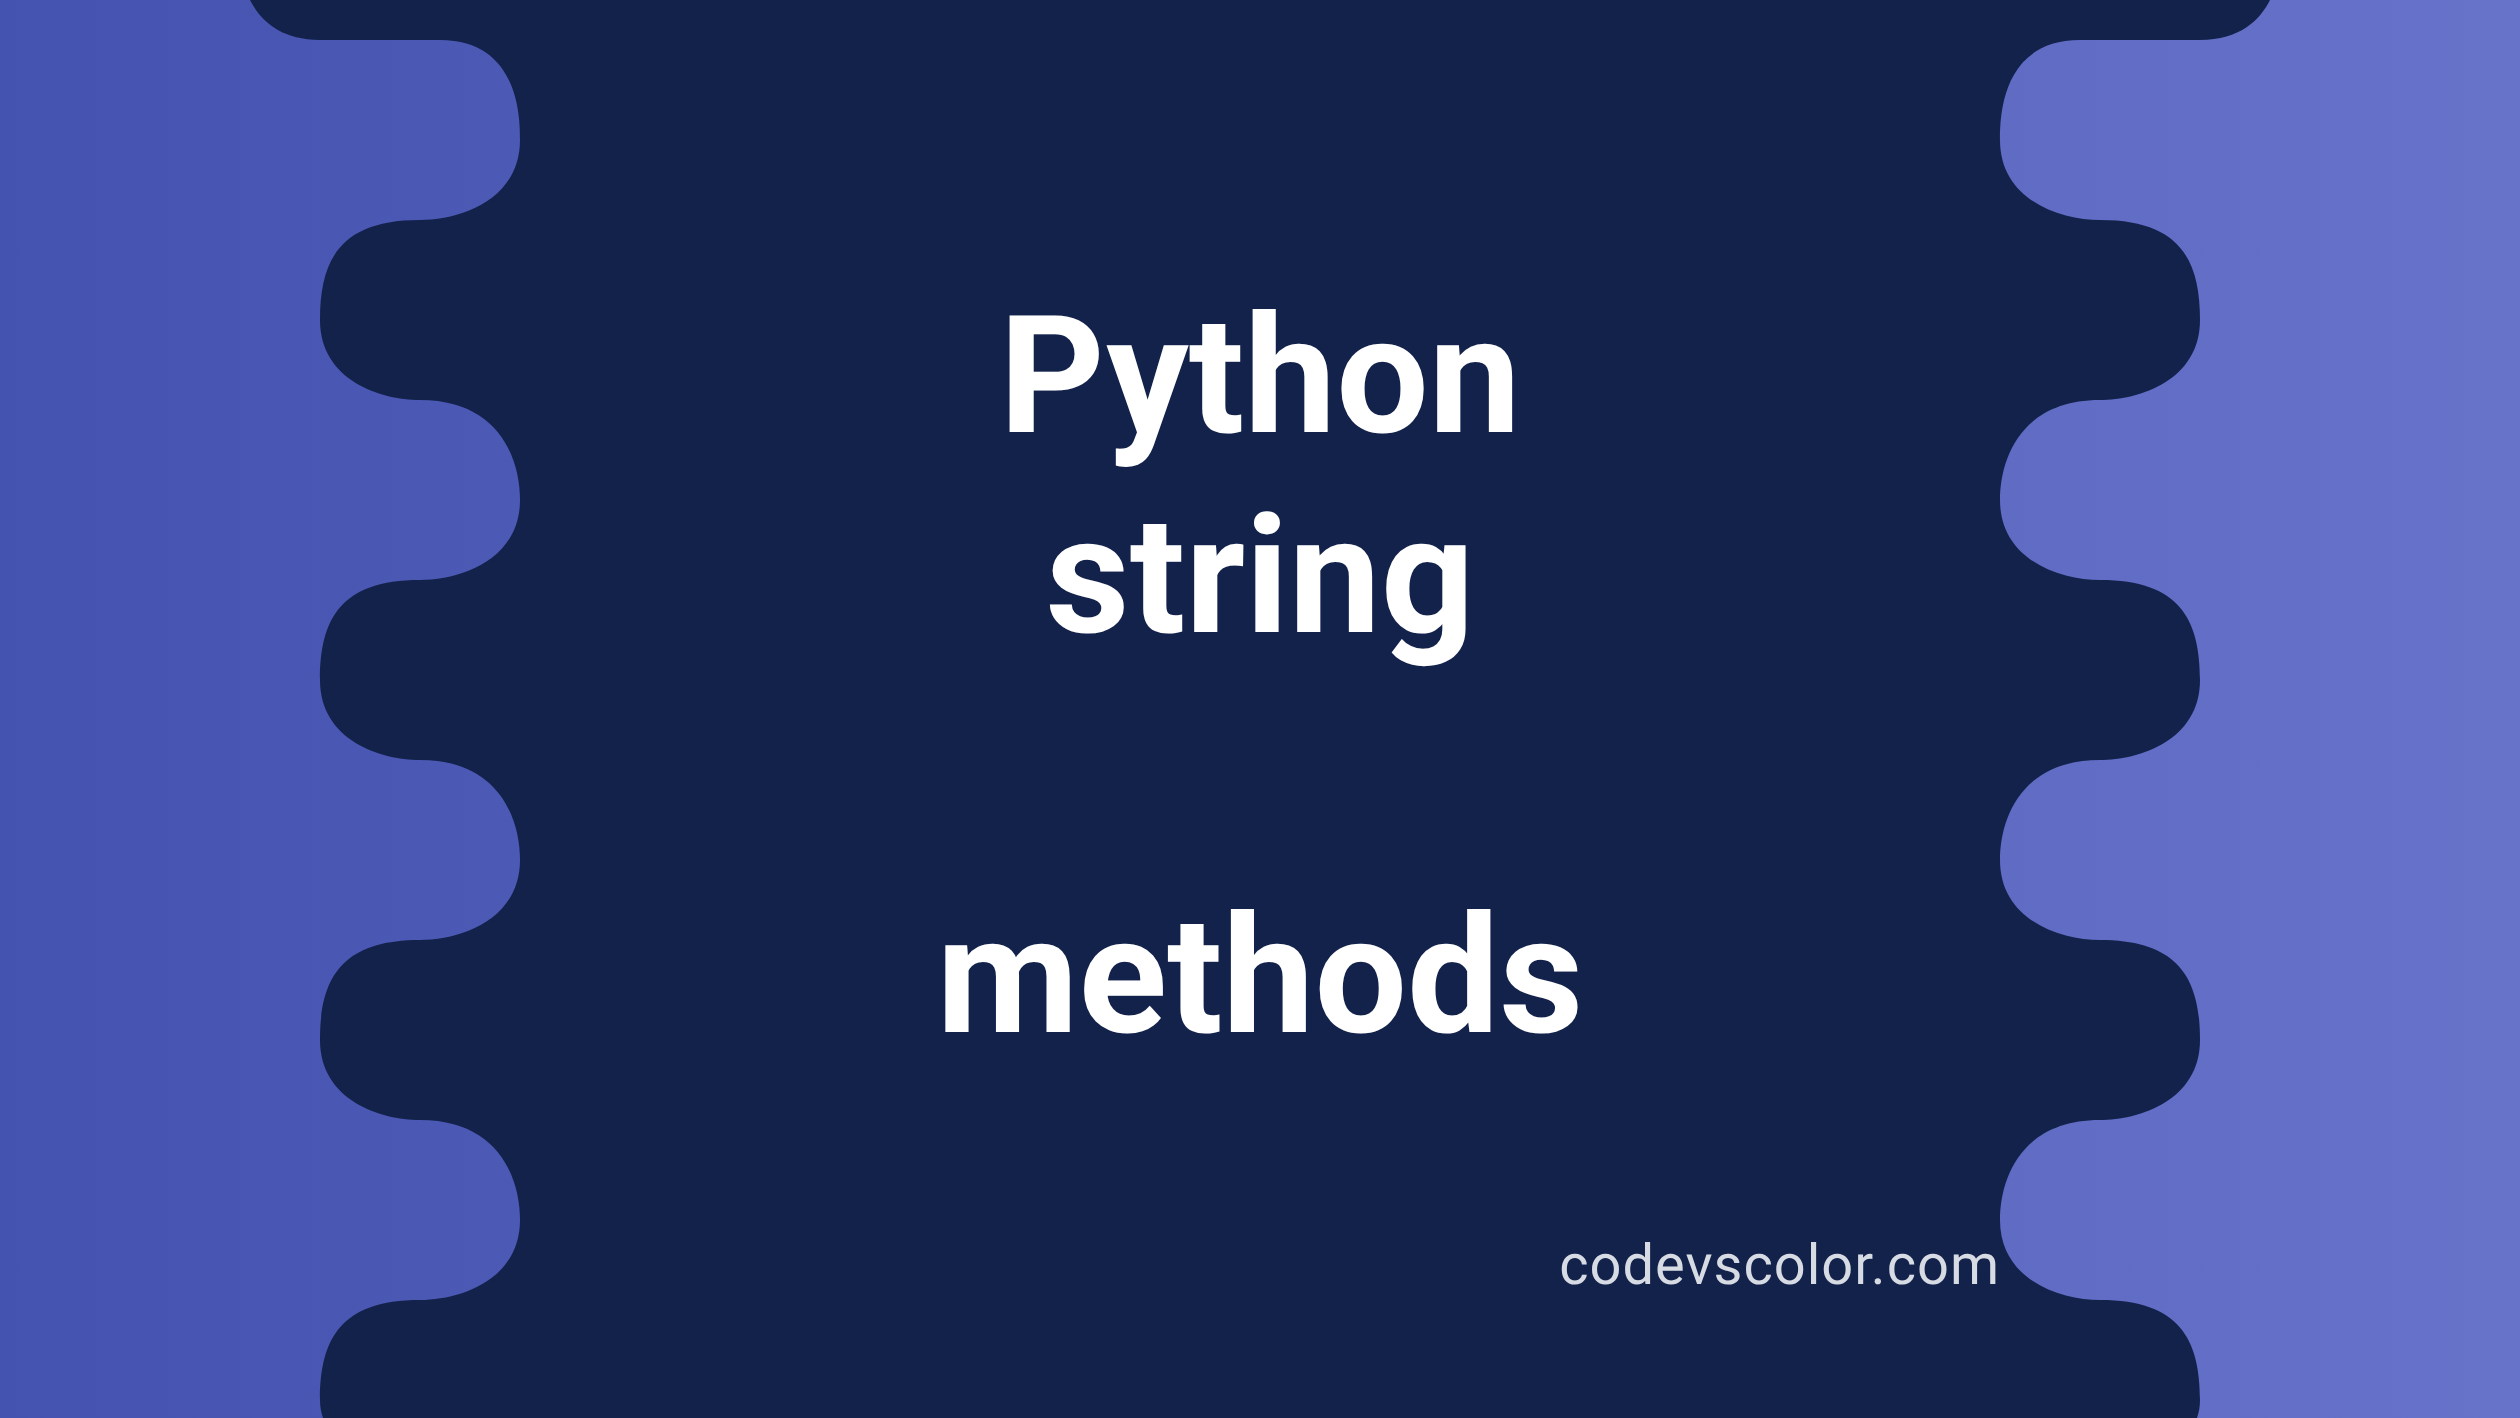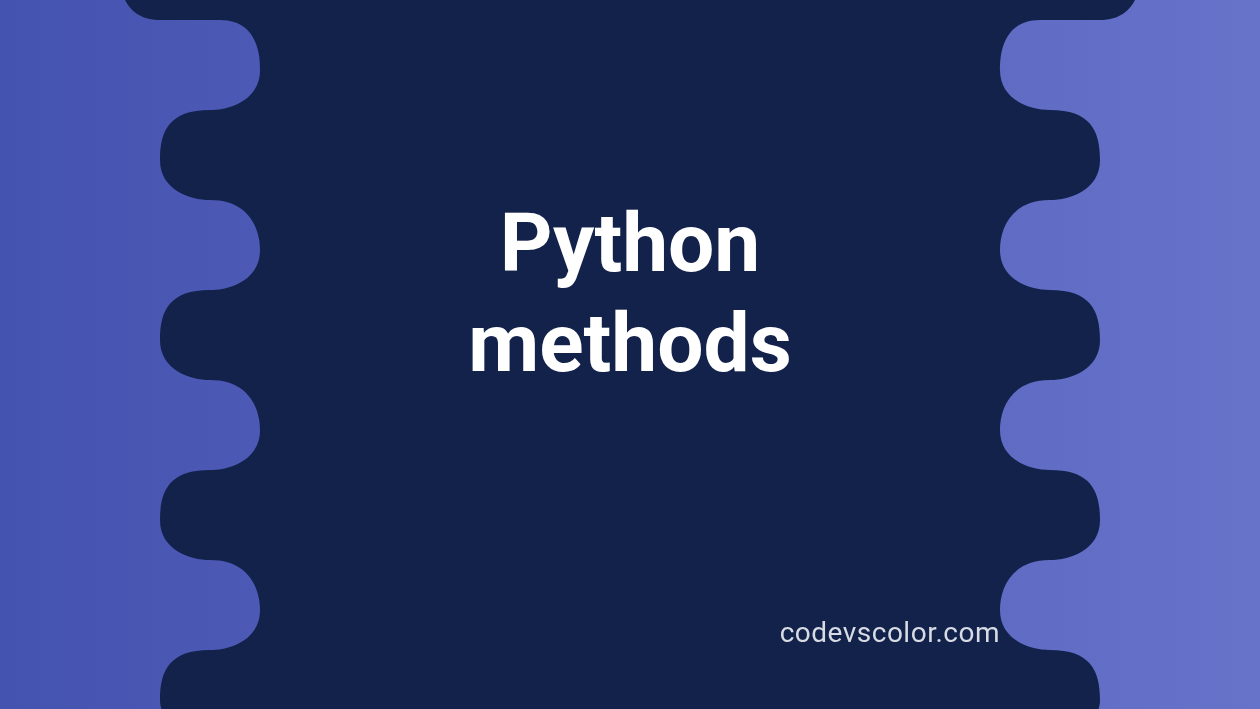--- a/index.html
+++ b/index.html
@@ -95,18 +95,19 @@
         C 1000 60, 1000 20, 1040 20
         C 1060 20, 1060 20, 1100 20
         C 1140 20, 1140 -20, 1140 -20
         Z
       "></path>
     </svg>
   </div>
 
   <div class="title-text">
     <span>Python</span><br>
-    <span>methods</span><br>
+    <span>string</span><br>
     <br>
+    <span>methods</span>
   </div>
 
   <div class="attribution">codevscolor.com</div>
 </div>
 
 </body></html>

